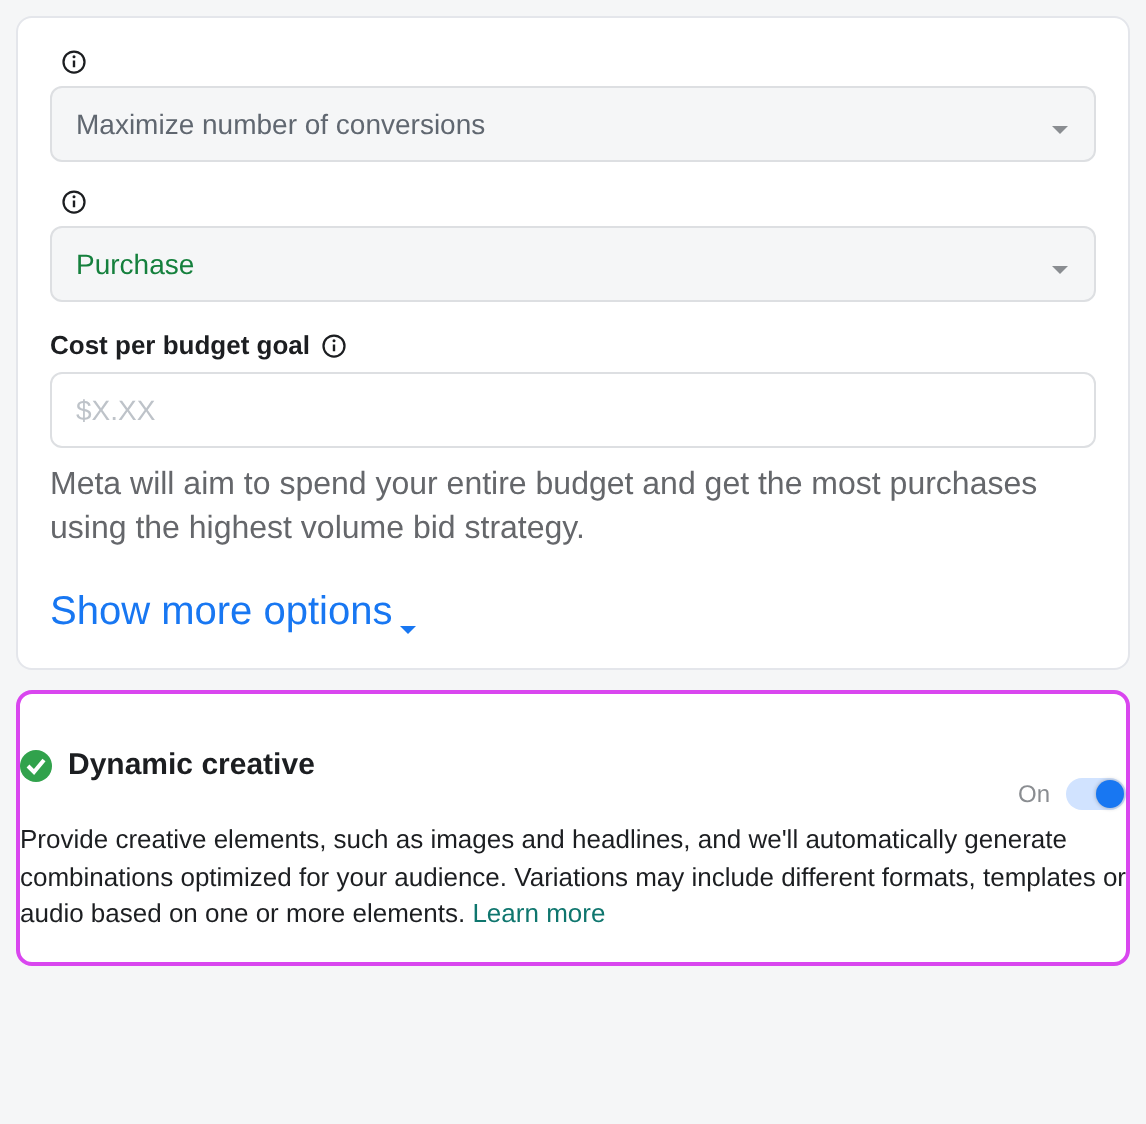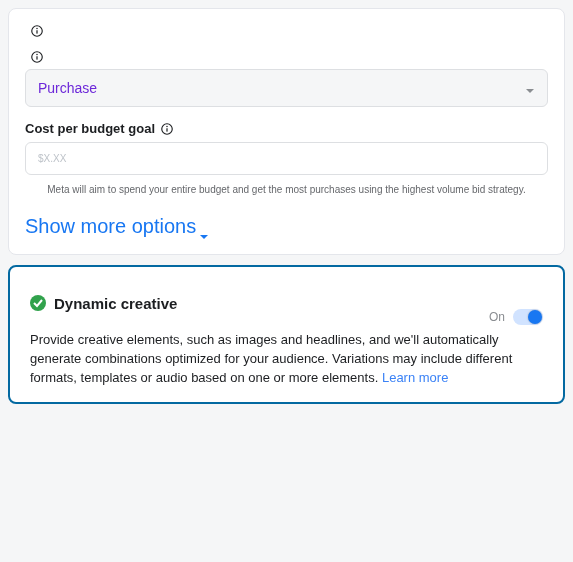--- a/index.html
+++ b/index.html
@@ -5,57 +5,65 @@
 * { box-sizing: border-box; margin: 0; padding: 0; }
 body { font-family: -apple-system, BlinkMacSystemFont, "Segoe UI", Helvetica, Arial, sans-serif; background: #f5f6f7; padding: 8px; font-size: 14px; color: #1c1e21; }
 .page { width: 557px; }
 .card { background: #fff; border: 1px solid #e4e6eb; border-radius: 8px; padding: 16px; margin-bottom: 10px; }
 .field { margin-bottom: 14px; }
 .label-row { display: flex; align-items: center; margin-bottom: 6px; }
 .label { font-weight: 600; font-size: 13px; color: #1c1e21; }
 .info-icon { margin-left: 6px; width: 12px; height: 12px; display: inline-flex; align-items: center; justify-content: center; }
 .info-icon svg { width: 12px; height: 12px; fill: #1c1e21; }
 .select { position: relative; width: 100%; border: 1px solid #dddfe2; border-radius: 6px; background: #f5f6f7; padding: 10px 36px 10px 12px; font-size: 14px; color: #606770; cursor: pointer; }
-.select.light { color: #6d28d9; }
+.select.light { color: #15803d; }
 .chevron { position: absolute; right: 12px; top: 50%; transform: translateY(-50%); width: 10px; height: 10px; }
 .chevron svg { width: 10px; height: 10px; fill: #8a8d91; }
-.input { width: 100%; border: 1px solid #dddfe2; border-radius: 6px; background: #fff; padding: 10px 12px; font-size: 10px; color: #1c1e21; }
+.input { width: 100%; border: 1px solid #dddfe2; border-radius: 6px; background: #fff; padding: 10px 12px; font-size: 14px; color: #1c1e21; }
 .input::placeholder { color: #bec3c9; }
-.helper { font-size: 10px; color: #65676b; line-height: 1.4; margin-top: 8px; text-align: center; }
+.helper { font-size: 16px; color: #65676b; line-height: 1.4; margin-top: 8px; }
 .link-row { margin-top: 18px; }
 .link { color: #1877f2; font-size: 20px; font-weight: 500; cursor: pointer; display: inline-flex; align-items: center; }
 .link .caret { margin-left: 4px; width: 8px; height: 8px; }
 .link .caret svg { width: 8px; height: 8px; fill: #1877f2; }
-.dc-card { background: #fff; border: 2px solid #0369a1; border-radius: 8px; padding: 14px 20px; }
+.dc-card { background: #fff; border: 2px solid #d946ef; border-radius: 8px; padding: 14px 0; }
 .dc-header { display: flex; align-items: center; justify-content: space-between; margin-bottom: 6px; }
 .dc-left { display: flex; align-items: center; }
 .check { width: 16px; height: 16px; border-radius: 50%; background: #31a24c; display: inline-flex; align-items: center; justify-content: center; margin-right: 8px; }
 .check svg { width: 10px; height: 10px; fill: #fff; }
 .dc-title { font-weight: 700; font-size: 15px; color: #1c1e21; }
 .dc-right { display: flex; align-items: center; margin-top: 28px; }
 .on-label { font-size: 12px; color: #8a8d91; margin-right: 8px; }
 .toggle { width: 30px; height: 16px; border-radius: 8px; background: #d1e3ff; position: relative; cursor: pointer; }
 .toggle .knob { width: 14px; height: 14px; border-radius: 50%; background: #1877f2; position: absolute; top: 1px; right: 1px; box-shadow: 0 0 2px rgba(0,0,0,0.3); }
 .dc-desc { font-size: 13px; color: #1c1e21; line-height: 1.45; }
-.learn { color: #3b82f6; cursor: pointer; text-align: right; }
+.learn { color: #0f766e; cursor: pointer; text-align: right; }
 </style>
 </head>
 <body>
 
 <div class="page">
 
   <div class="card">
 
     <div class="field">
       <div class="label-row">
         <span class="info-icon">
           <svg viewBox="0 0 16 16">
               <circle cx="8" cy="8" r="7" fill="none" stroke="#1c1e21" stroke-width="1.5"></circle>
               <rect x="7.2" y="7" width="1.6" height="4.5" fill="#1c1e21"></rect>
               <circle cx="8" cy="4.5" r="1" fill="#1c1e21"></circle>
+            </svg>
+        </span>
+      </div>
+      <div class="select">
+        <span>Maximize number of conversions</span>
+        <span class="chevron">
+          <svg viewBox="0 0 10 10">
+              <path d="M1 3 L5 7 L9 3 Z"></path>
             </svg>
         </span>
       </div>
     </div>
 
 
     <div class="field">
       <div class="label-row">
         <span class="info-icon">
           <svg viewBox="0 0 16 16">

